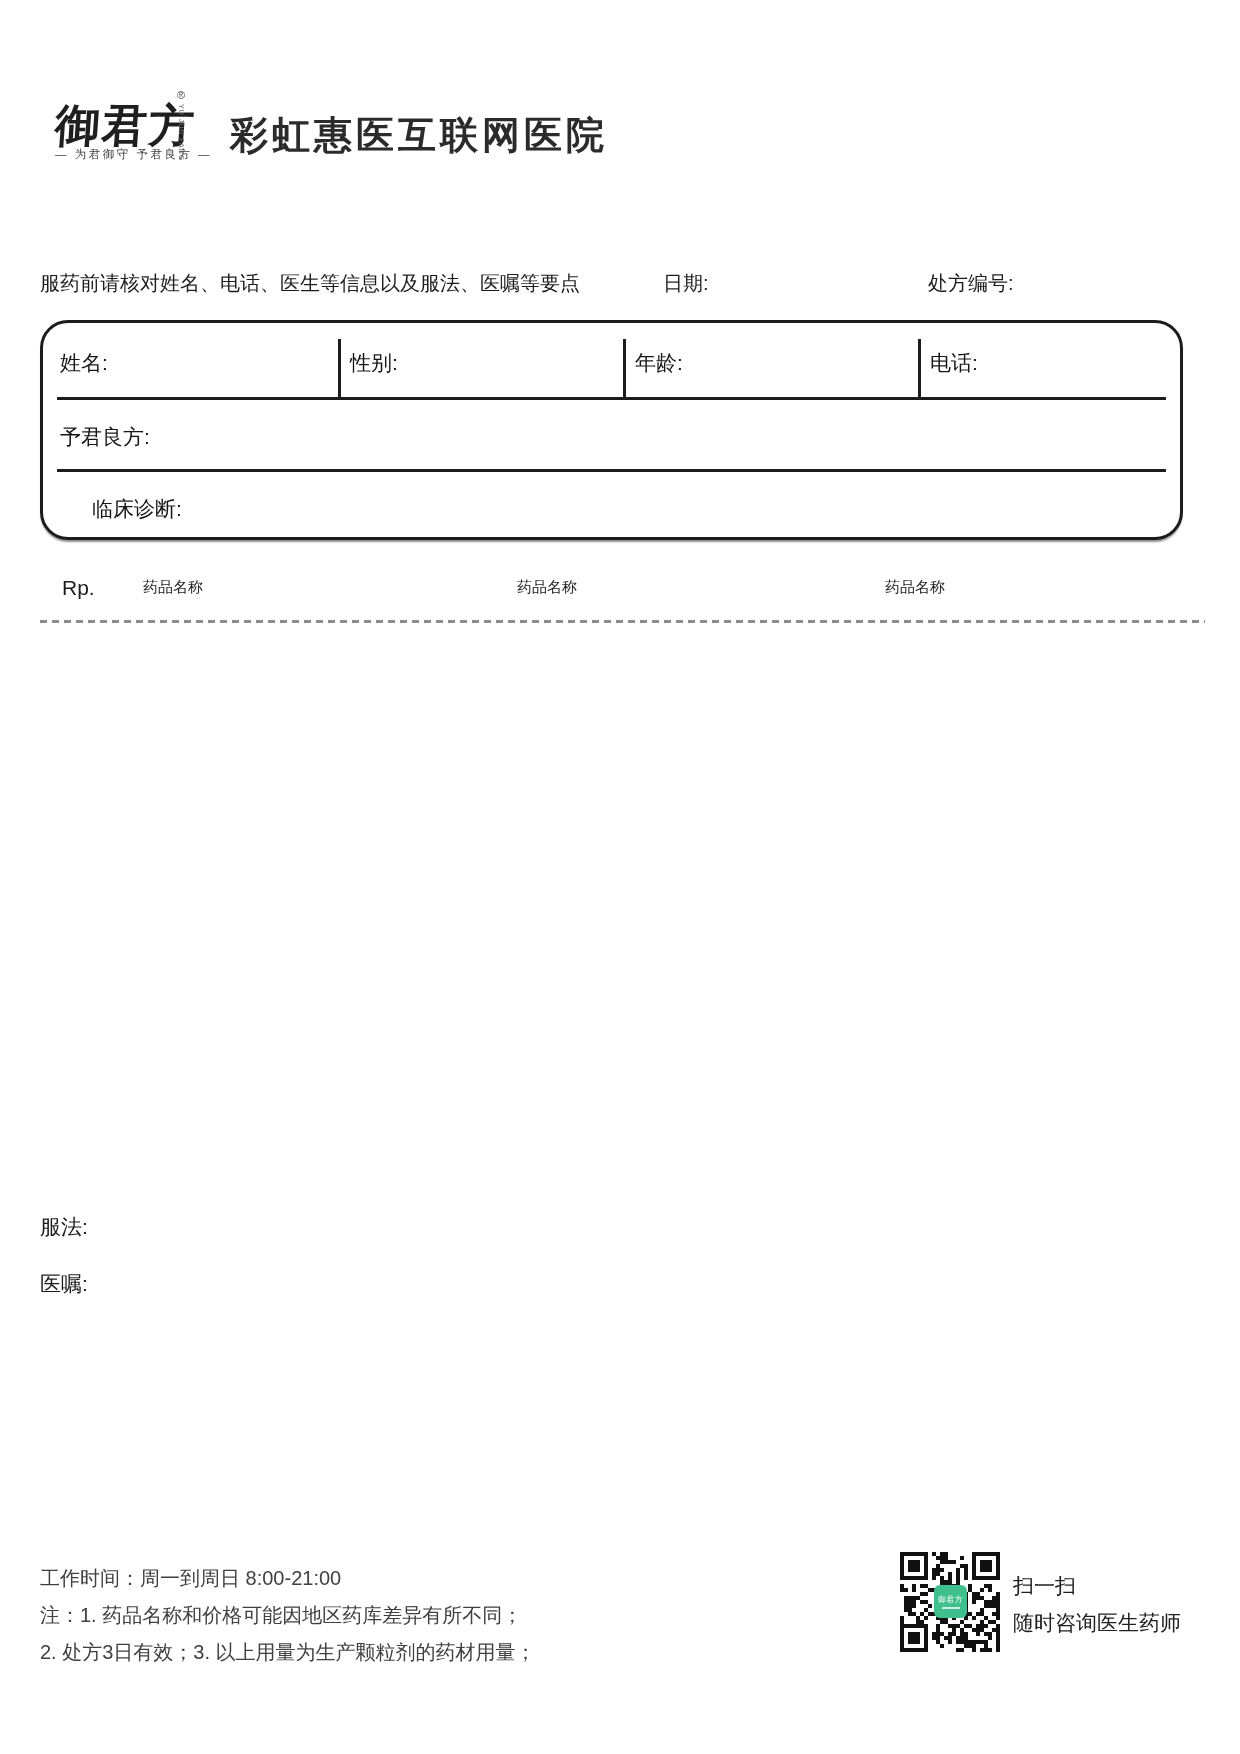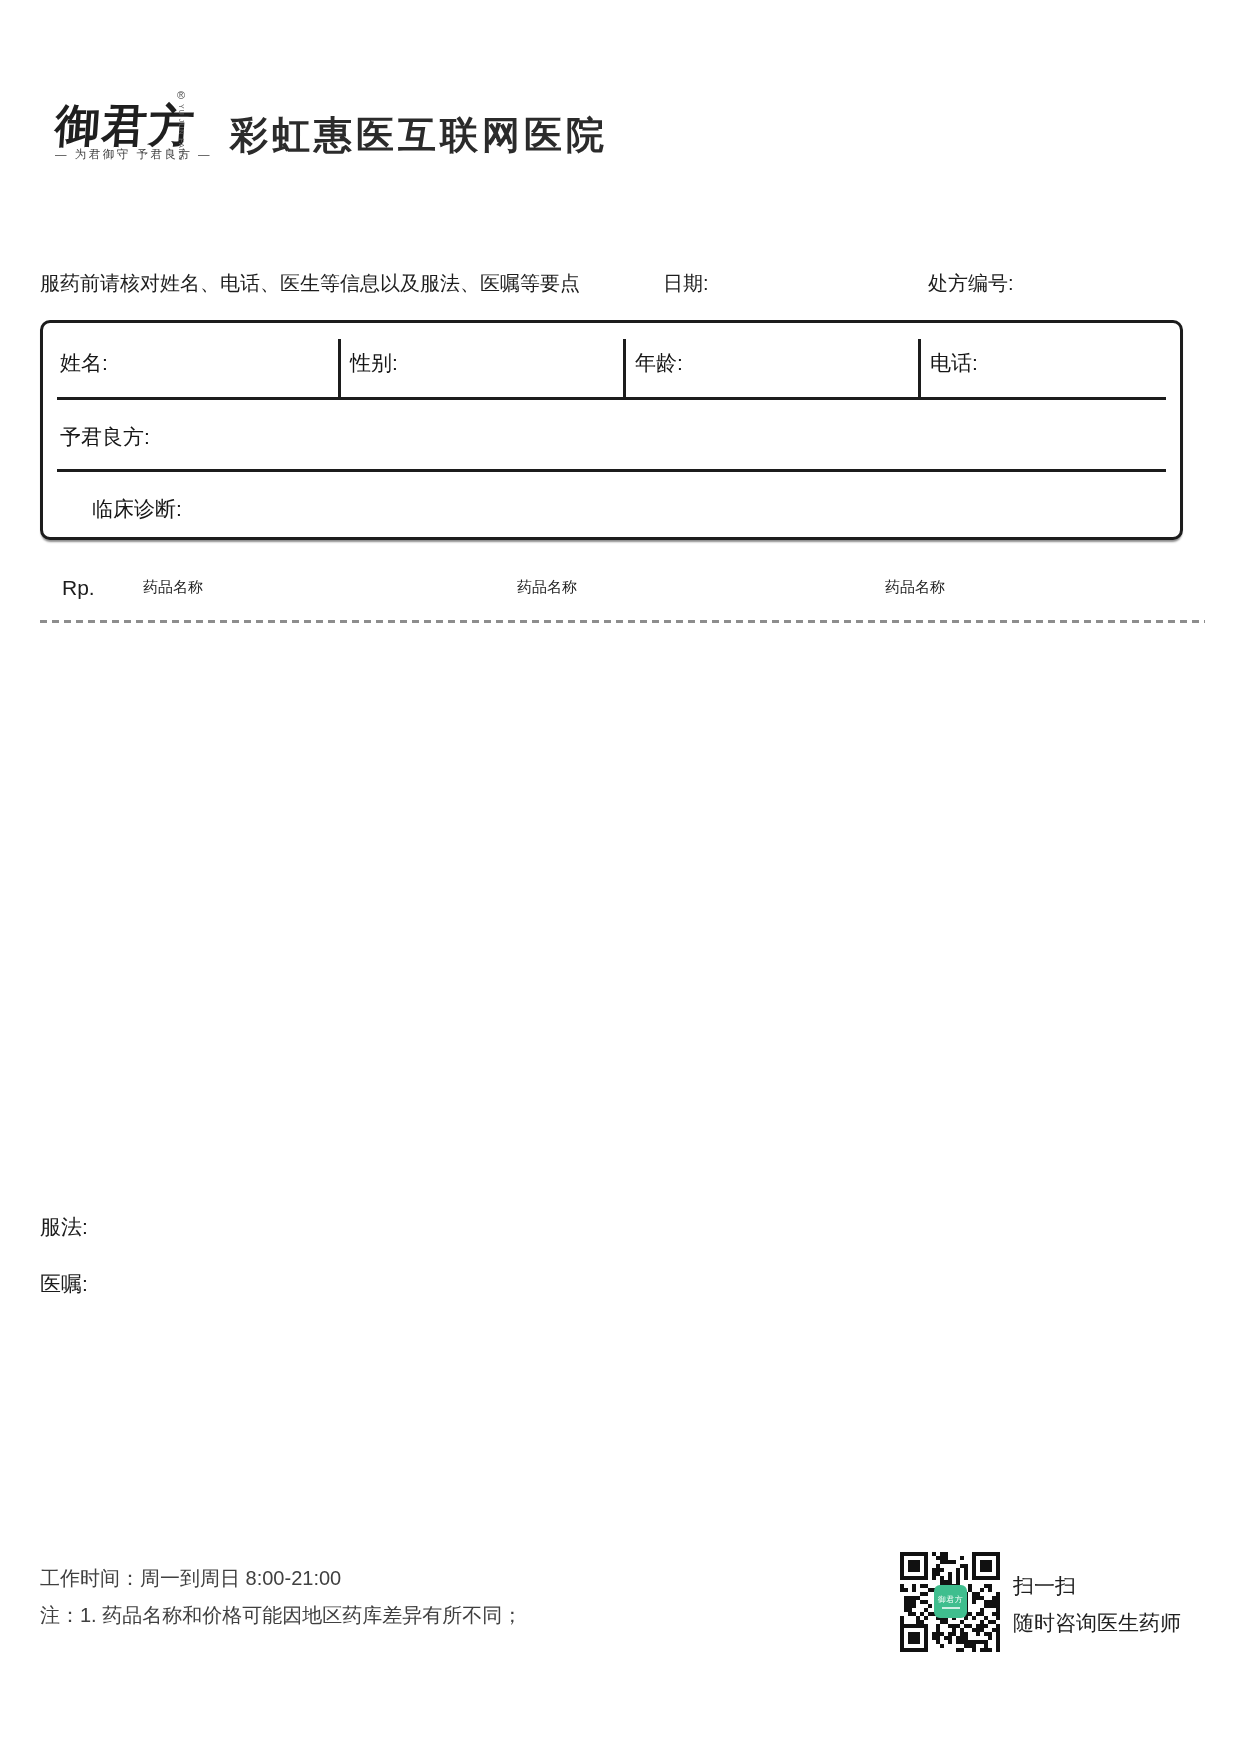--- a/index.html
+++ b/index.html
@@ -57,21 +57,21 @@
   .hint-line { top: 270px; font-size: 20px; color: #1d1d1d; white-space: nowrap; }
   .hint { left: 40px; }
   .date-label { left: 663px; }
   .rxno-label { left: 928px; }
 
   
   .patient-box {
     left: 40px; top: 320px;
     width: 1143px; height: 220px;
     border: 3px solid #1c1c1c;
-    border-radius: 10px;
+    border-radius: 28px;
     background: #ffffff;
     box-shadow: 0 3px 2px -1px rgba(0,0,0,0.45);
   }
   .patient-box .hline {
     position: absolute; left: 14px; right: 14px; height: 3px;
     background: #1c1c1c;
   }
   .hline-1 { top: 74px; }
   .hline-2 { top: 146px; }
   .patient-box .vdiv {
@@ -191,20 +191,21 @@
   <div class="abs drug-col drug-col-2">药品名称</div>
   <div class="abs drug-col drug-col-3">药品名称</div>
   <div class="abs dashed-line"></div>
 
   <div class="abs usage-label u-method">服法:</div>
   <div class="abs usage-label u-advice">医嘱:</div>
 
 
   <div class="abs footer-line ft-1">工作时间：周一到周日 8:00-21:00</div>
   <div class="abs footer-line ft-2">注：1. 药品名称和价格可能因地区药库差异有所不同；</div>
+  <div class="abs footer-line ft-3">2. 处方3日有效；3. 以上用量为生产颗粒剂的药材用量；</div>
 
   <div class="abs qr-wrap">
     <svg viewBox="0 0 25 25" shape-rendering="crispEdges" xmlns="http://www.w3.org/2000/svg" fill="#111111">
         <rect x="0" y="0" width="1" height="1"></rect>
         <rect x="1" y="0" width="1" height="1"></rect>
         <rect x="2" y="0" width="1" height="1"></rect>
         <rect x="3" y="0" width="1" height="1"></rect>
         <rect x="4" y="0" width="1" height="1"></rect>
         <rect x="5" y="0" width="1" height="1"></rect>
         <rect x="6" y="0" width="1" height="1"></rect>

